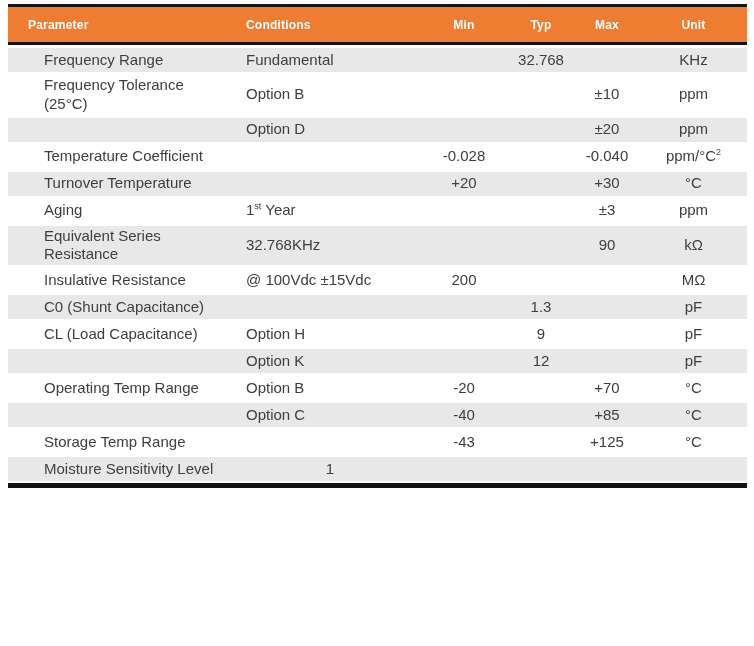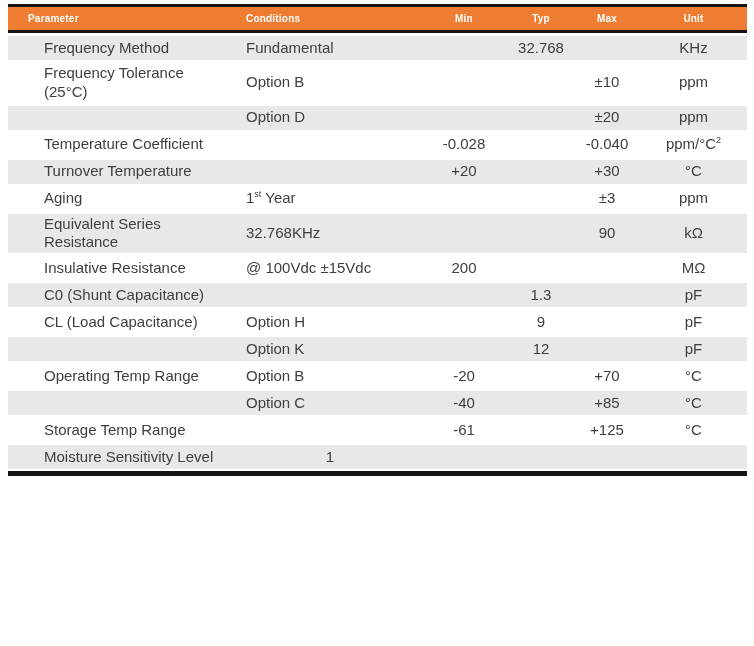--- a/index.html
+++ b/index.html
@@ -30,23 +30,23 @@
   col.c-parameter{width:232px;}
   col.c-conditions{width:180px;}
   col.c-min{width:88px;}
   col.c-typ{width:66px;}
   col.c-max{width:66px;}
   col.c-unit{width:107px;}
 
   thead th{
     background:var(--header-bg);
     color:var(--header-text);
-    font-size:10px;
+    font-size:12px;
     font-weight:bold;
-    height:29px;
+    height:41px;
     border-top:3px solid var(--rule-color);
     border-bottom:3px solid var(--rule-color);
     text-align:center;
     vertical-align:middle;
     letter-spacing:0.2px;
     margin-top:44px;
   }
   thead th.parameter{text-align:left;padding-left:20px;}
   thead th.conditions{text-align:left;padding-left:6px;}
 
@@ -95,21 +95,21 @@
           <th class="parameter">Parameter</th>
           <th class="conditions">Conditions</th>
           <th>Min</th>
           <th>Typ</th>
           <th>Max</th>
           <th>Unit</th>
         </tr>
       </thead>
       <tbody id="spec-body">
           <tr>
-            <td class="parameter">Frequency Method</td>
+            <td class="parameter">Frequency Range</td>
             <td class="conditions">Fundamental</td>
             <td class="min"></td>
             <td class="typ">32.768</td>
             <td class="max"></td>
             <td class="unit">KHz</td>
           </tr>
           <tr>
             <td class="parameter">Frequency Tolerance<br>(25°C)</td>
             <td class="conditions">Option B</td>
             <td class="min"></td>
@@ -201,21 +201,21 @@
             <td class="parameter"></td>
             <td class="conditions">Option C</td>
             <td class="min">-40</td>
             <td class="typ"></td>
             <td class="max">+85</td>
             <td class="unit">°C</td>
           </tr>
           <tr>
             <td class="parameter">Storage Temp Range</td>
             <td class="conditions"></td>
-            <td class="min">-61</td>
+            <td class="min">-43</td>
             <td class="typ"></td>
             <td class="max">+125</td>
             <td class="unit">°C</td>
           </tr>
           <tr>
             <td class="parameter">Moisture Sensitivity Level</td>
             <td class="conditions center">1</td>
             <td class="min"></td>
             <td class="typ"></td>
             <td class="max"></td>

